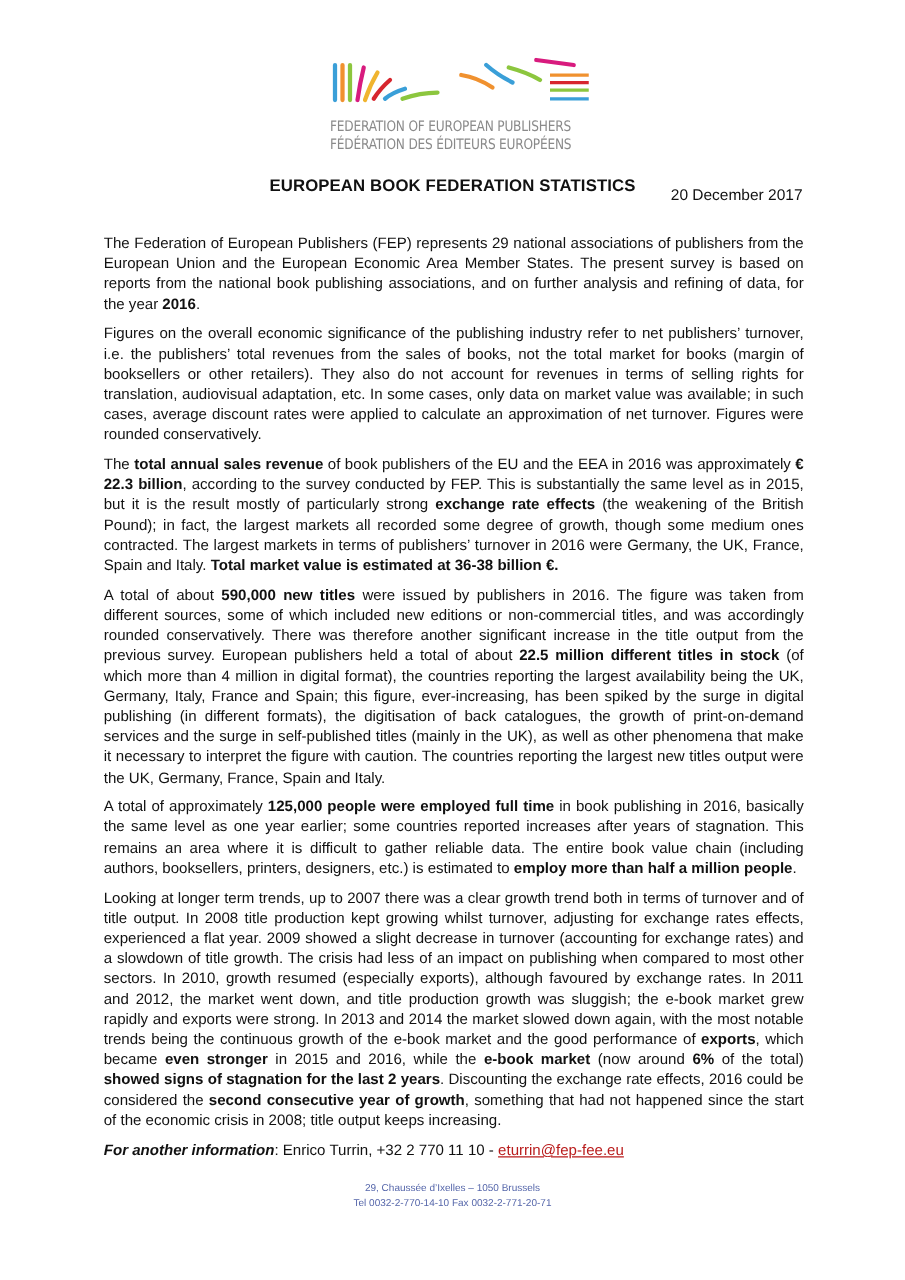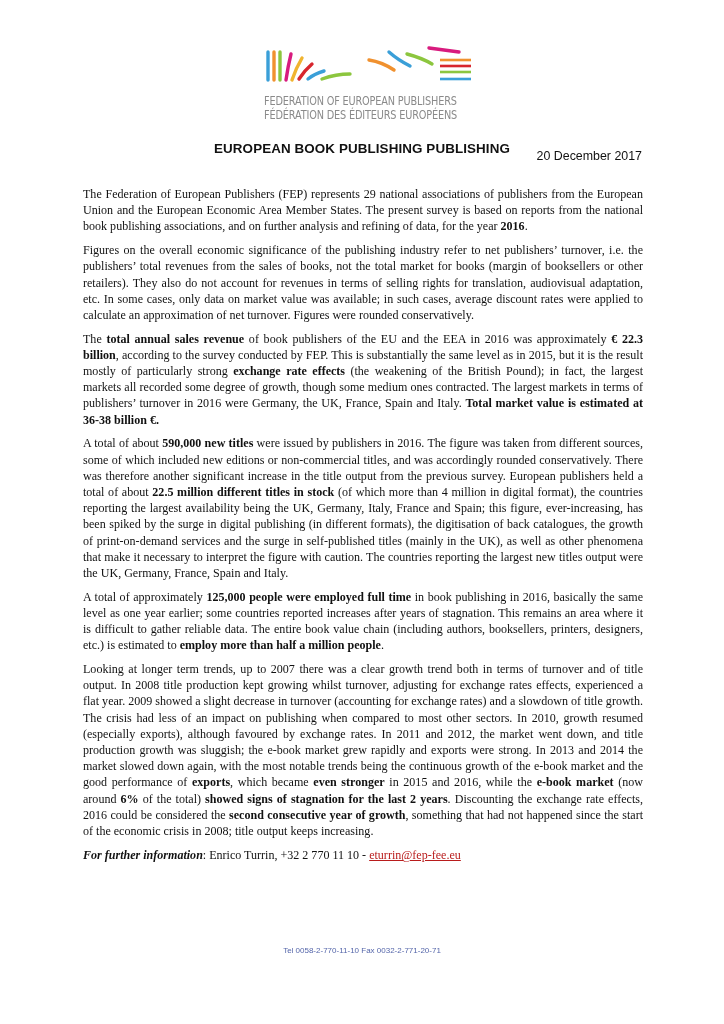--- a/index.html
+++ b/index.html
@@ -9,21 +9,21 @@
   .logo svg { position: absolute; left: 0; top: 0; }
   .logo-text { position: absolute; left: 0; width: 230px; font-family: "DejaVu Sans", sans-serif;
                font-size: 11.6px; color: #8a8a8a; letter-spacing: -0.2px; white-space: nowrap;
                transform: scaleX(0.84); transform-origin: left; }
   .logo-text.en { top: 48px; }
   .logo-text.fr { top: 62px; }
   .title { position: absolute; top: 141px; left: 0; width: 724px; text-align: center;
            font-weight: bold; font-size: 13.4px; letter-spacing: 0.1px; }
   .date { position: absolute; top: 149px; right: 82px; font-size: 12.4px; }
   .body { position: absolute; left: 83px; top: 186px; width: 560px; font-size: 12.05px;
-          line-height: 16.2px; text-align: justify; font-family: Liberation Serif, serif; }
+          line-height: 16.2px; text-align: justify; }
   .body p { margin: 0 0 7.5px 0; }
   .body b { font-weight: bold; }
   .more { margin-top: 8px !important; }
   .more i b { font-style: italic; }
   a { color: #b91c1c; text-decoration: underline; }
   .footer { position: absolute; top: 945px; left: 0; width: 724px; text-align: center;
             color: #5566aa; font-size: 8px; line-height: 12px; }
   .footer a { color: #3344aa; }
 </style>
 </head>
@@ -49,34 +49,35 @@
       <line x1="176" y1="14" x2="207" y2="14" stroke="#f0912f"></line>
       <line x1="176" y1="20" x2="207" y2="20" stroke="#d7262e"></line>
       <line x1="176" y1="26" x2="207" y2="26" stroke="#8cc63e"></line>
       <line x1="176" y1="33" x2="207" y2="33" stroke="#3a9fd8"></line>
     </g>
   </svg>
   <div class="logo-text en">FEDERATION OF EUROPEAN PUBLISHERS</div>
   <div class="logo-text fr">FÉDÉRATION DES ÉDITEURS EUROPÉENS</div>
 </div>
 
-<div class="title">EUROPEAN BOOK PUBLISHING PUBLISHING</div>
+<div class="title">EUROPEAN BOOK FEDERATION STATISTICS</div>
 <div class="date">20 December 2017</div>
 
 <div class="body">
   <p><span>The Federation of European Publishers (FEP) represents 29 national associations of publishers from the European Union and the European Economic Area Member States. The present survey is based on reports from the national book publishing associations, and on further analysis and refining of data, for the year </span><b>2016</b><span>.</span></p>
 
   <p>Figures on the overall economic significance of the publishing industry refer to net publishers’ turnover, i.e. the publishers’ total revenues from the sales of books, not the total market for books (margin of booksellers or other retailers). They also do not account for revenues in terms of selling rights for translation, audiovisual adaptation, etc. In some cases, only data on market value was available; in such cases, average discount rates were applied to calculate an approximation of net turnover. Figures were rounded conservatively.</p>
 
   <p><span>The </span><b>total annual sales revenue</b><span> of book publishers of the EU and the EEA in 2016 was approximately </span><b>€ 22.3 billion</b><span>, according to the survey conducted by FEP. This is substantially the same level as in 2015, but it is the result mostly of particularly strong </span><b>exchange rate effects</b><span> (the weakening of the British Pound); in fact, the largest markets all recorded some degree of growth, though some medium ones contracted. The largest markets in terms of publishers’ turnover in 2016 were Germany, the UK, France, Spain and Italy. </span><b>Total market value is estimated at 36-38 billion €.</b></p>
 
   <p><span>A total of about </span><b>590,000 new titles</b><span> were issued by publishers in 2016. The figure was taken from different sources, some of which included new editions or non-commercial titles, and was accordingly rounded conservatively. There was therefore another significant increase in the title output from the previous survey. European publishers held a total of about </span><b>22.5 million different titles in stock</b><span> (of which more than 4 million in digital format), the countries reporting the largest availability being the UK, Germany, Italy, France and Spain; this figure, ever-increasing, has been spiked by the surge in digital publishing (in different formats), the digitisation of back catalogues, the growth of print-on-demand services and the surge in self-published titles (mainly in the UK), as well as other phenomena that make it necessary to interpret the figure with caution. The countries reporting the largest new titles output were the UK, Germany, France, Spain and Italy.</span></p>
 
   <p><span>A total of approximately </span><b>125,000 people were employed full time</b><span> in book publishing in 2016, basically the same level as one year earlier; some countries reported increases after years of stagnation. This remains an area where it is difficult to gather reliable data. The entire book value chain (including authors, booksellers, printers, designers, etc.) is estimated to </span><b>employ more than half a million people</b><span>.</span></p>
 
   <p><span>Looking at longer term trends, up to 2007 there was a clear growth trend both in terms of turnover and of title output. In 2008 title production kept growing whilst turnover, adjusting for exchange rates effects, experienced a flat year. 2009 showed a slight decrease in turnover (accounting for exchange rates) and a slowdown of title growth. The crisis had less of an impact on publishing when compared to most other sectors. In 2010, growth resumed (especially exports), although favoured by exchange rates. In 2011 and 2012, the market went down, and title production growth was sluggish; the e-book market grew rapidly and exports were strong. In 2013 and 2014 the market slowed down again, with the most notable trends being the continuous growth of the e-book market and the good performance of </span><b>exports</b><span>, which became </span><b>even stronger</b><span> in 2015 and 2016, while the </span><b>e-book market</b><span> (now around </span><b>6%</b><span> of the total) </span><b>showed signs of stagnation for the last 2 years</b><span>. Discounting the exchange rate effects, 2016 could be considered the </span><b>second consecutive year of growth</b><span>, something that had not happened since the start of the economic crisis in 2008; title output keeps increasing.</span></p>
 
-  <p class="more"><i><b>For further information</b></i><span>: Enrico Turrin, +32 2 770 11 10 - </span><a href="#">eturrin@fep-fee.eu</a></p>
+  <p class="more"><i><b>For another information</b></i><span>: Enrico Turrin, +32 2 770 11 10 - </span><a href="#">eturrin@fep-fee.eu</a></p>
 </div>
 
 <div class="footer">
-  <div>Tel 0058-2-770-11-10 Fax 0032-2-771-20-71</div>
+  <div>29, Chaussée d’Ixelles – 1050 Brussels</div>
+  <div>Tel 0032-2-770-14-10 Fax 0032-2-771-20-71</div>
 </div>
 
 </body></html>

